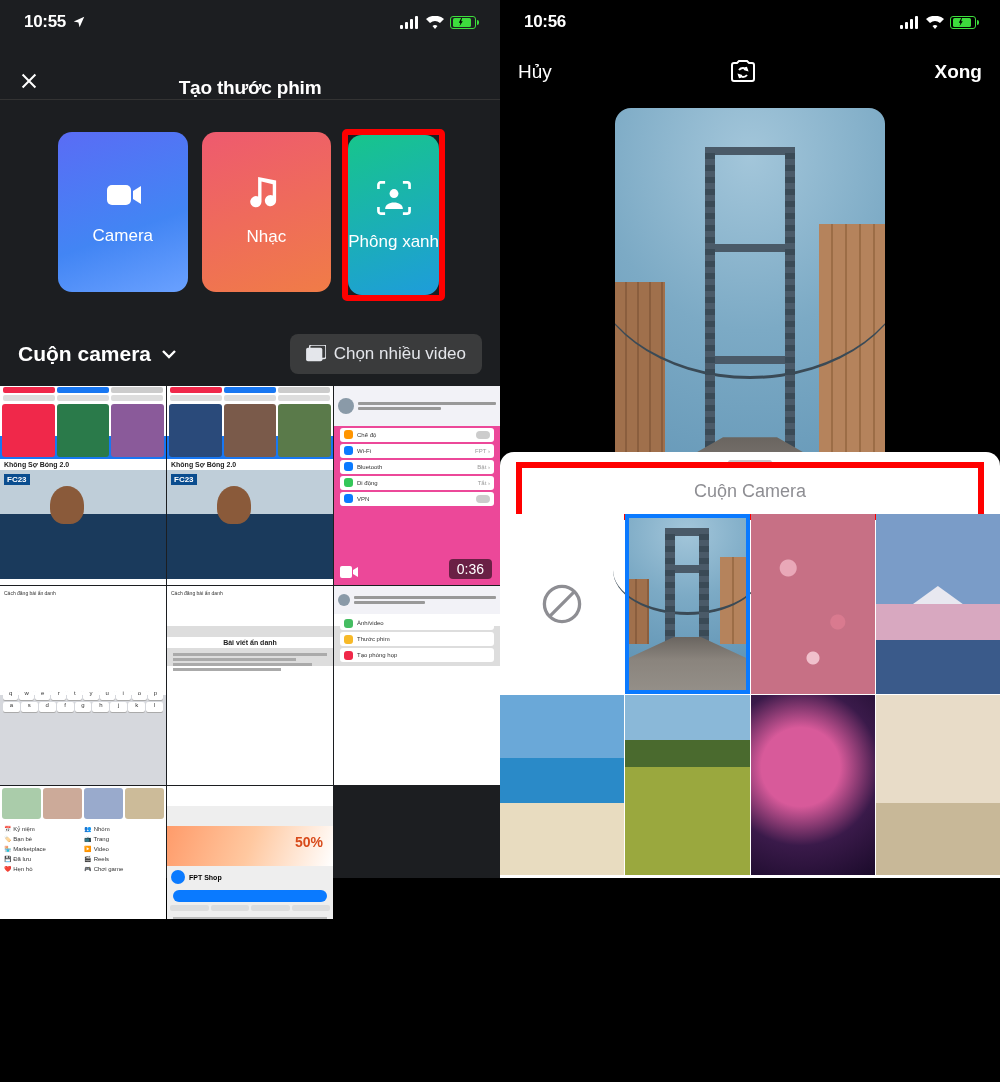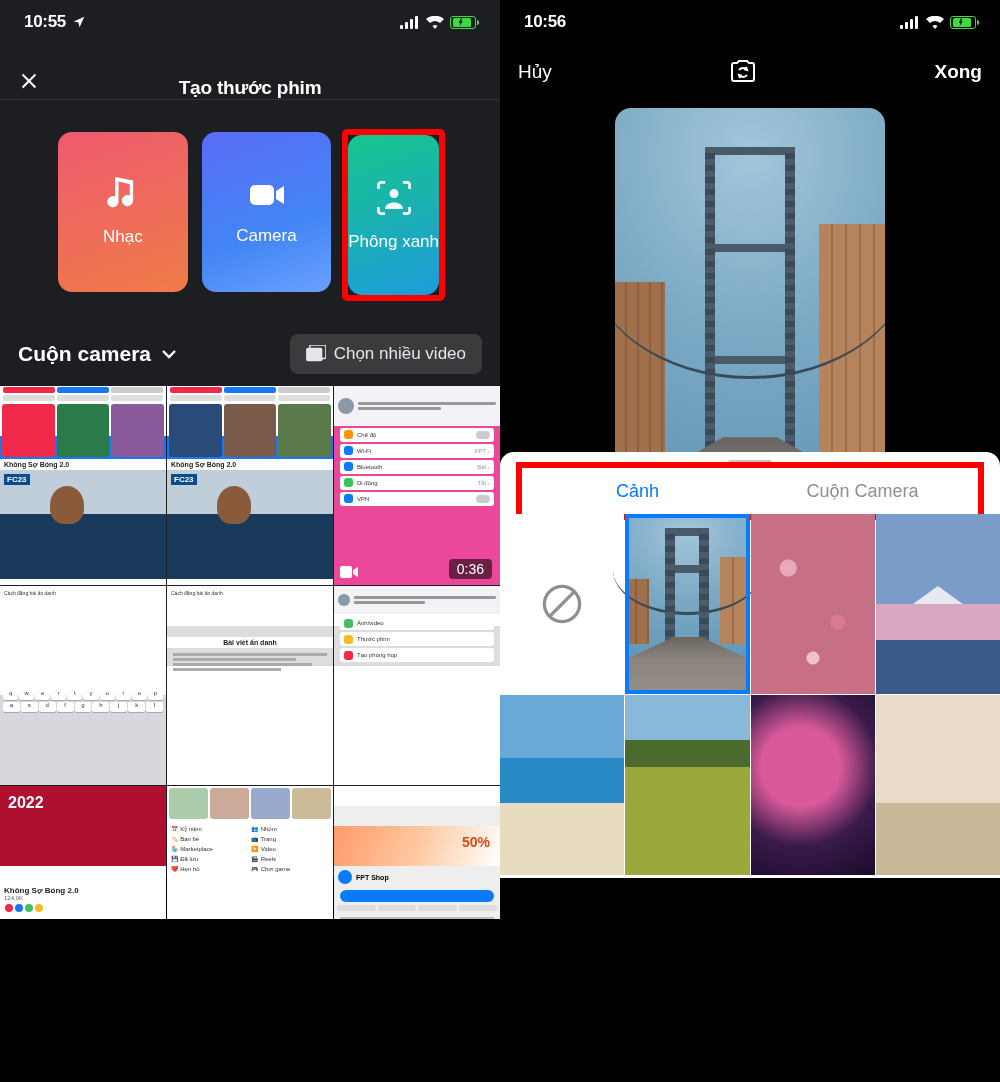--- a/index.html
+++ b/index.html
@@ -165,32 +165,32 @@
   <div class="nav-header divider">
     <span class="close-btn">
       <svg width="22" height="22" viewBox="0 0 24 24" stroke="#fff" stroke-width="2.2" fill="none">
           <path d="M5 5l14 14M19 5L5 19"></path>
         </svg>
     </span>
     <span class="nav-title">Tạo thước phim</span>
   </div>
 
   <div class="mode-cards">
-    <div class="mode-card music">
-      <svg width="32" height="36" viewBox="0 0 28 32" fill="#fff">
-          <path d="M10 4v18a5 5 0 11-3-4.6V0l16 3v18a5 5 0 11-3-4.6V6.5L10 4z"></path>
-        </svg>
-      <span>Nhạc</span>
-    </div>
     <div class="mode-card camera">
       <svg width="40" height="34" viewBox="0 0 40 32" fill="#fff">
           <rect x="4" y="6" width="24" height="20" rx="5"></rect>
           <path d="M30 12l8-5v18l-8-5z"></path>
         </svg>
       <span>Camera</span>
+    </div>
+    <div class="mode-card music">
+      <svg width="32" height="36" viewBox="0 0 28 32" fill="#fff">
+          <path d="M10 4v18a5 5 0 11-3-4.6V0l16 3v18a5 5 0 11-3-4.6V6.5L10 4z"></path>
+        </svg>
+      <span>Nhạc</span>
     </div>
     <div class="highlight-red">
       <div class="mode-card green">
         <svg width="40" height="40" viewBox="0 0 36 36" fill="none" stroke="#fff" stroke-width="2.4">
             <path d="M4 10V6a2 2 0 012-2h4M26 4h4a2 2 0 012 2v4M32 26v4a2 2 0 01-2 2h-4M10 32H6a2 2 0 01-2-2v-4"></path>
             <circle cx="18" cy="14" r="4" fill="#fff" stroke="none"></circle>
             <path d="M10 28c0-4 3.6-6 8-6s8 2 8 6" fill="#fff" stroke="none"></path>
           </svg>
         <span>Phông xanh</span>
       </div>
@@ -335,35 +335,20 @@
               <div style="width:50%"></div>
             </div>
           </div>
       <div class="mini-settings-row"><div class="mini-set-icon" style="background:#45bd62"></div>Ảnh/video</div>
       <div class="mini-settings-row"><div class="mini-set-icon" style="background:#f7b928"></div>Thước phim</div>
       <div class="mini-settings-row"><div class="mini-set-icon" style="background:#f02849"></div>Tạo phòng họp</div>
     </div>
       </div>
 
     <div class="thumb wide">
-        <div class="thumb-content thumb-red">
-      <div style="position:absolute;left:8px;top:8px;color:#fff;font-size:16px;font-weight:800">2022</div>
-      <div style="position:absolute;bottom:4px;left:4px;right:4px">
-        <div style="font-size:8px;font-weight:700;color:#222">Không Sợ Bóng 2.0</div>
-        <div style="font-size:6px;color:#666">124,0K</div>
-        <div style="display:flex;gap:-2px;margin:2px 0">
-              <span class="mini-dot" style="background:#f0284a"></span>
-              <span class="mini-dot" style="background:#1877f2"></span>
-              <span class="mini-dot" style="background:#45bd62"></span>
-              <span class="mini-dot" style="background:#f7b928"></span>
-            </div>
-      </div>
-    </div>
-      </div>
-    <div class="thumb wide">
         <div class="thumb-content thumb-market">
       <div class="mini-img-row" style="height:26%">
             <div class="mini-img" style="background:#aaccaa"></div>
             <div class="mini-img" style="background:#ccaa99"></div>
             <div class="mini-img" style="background:#99aacc"></div>
             <div class="mini-img" style="background:#ccbb99"></div>
           </div>
       <div style="display:grid;grid-template-columns:1fr 1fr;gap:3px;padding:4px;font-size:6px;color:#333">
         <div>📅 Kỷ niệm</div>
             <div>👥 Nhóm</div>
@@ -463,21 +448,20 @@
         <svg width="20" height="20" viewBox="0 0 20 20" stroke="#fff" stroke-width="2" fill="none">
             <path d="M12 2h6v6M8 18H2v-6M18 2l-7 7M2 18l7-7"></path>
           </svg>
       </span>
     </div>
   </div>
 
   <div class="sheet">
     <div class="sheet-handle"></div>
     <div class="sheet-tabs highlight-red">
-      <div class="sheet-tab active">Cảnh</div>
       <div class="sheet-tab">Cuộn Camera</div>
     </div>
     <div class="bg-grid">
       <div class="bg-thumb bg-none">
         <svg width="44" height="44" viewBox="0 0 40 40" fill="none" stroke="#8e8e93" stroke-width="3">
             <circle cx="20" cy="20" r="16"></circle>
             <path d="M9 31L31 9"></path>
           </svg>
       </div>
       <div class="bg-thumb bg-bridge bg-selected">

